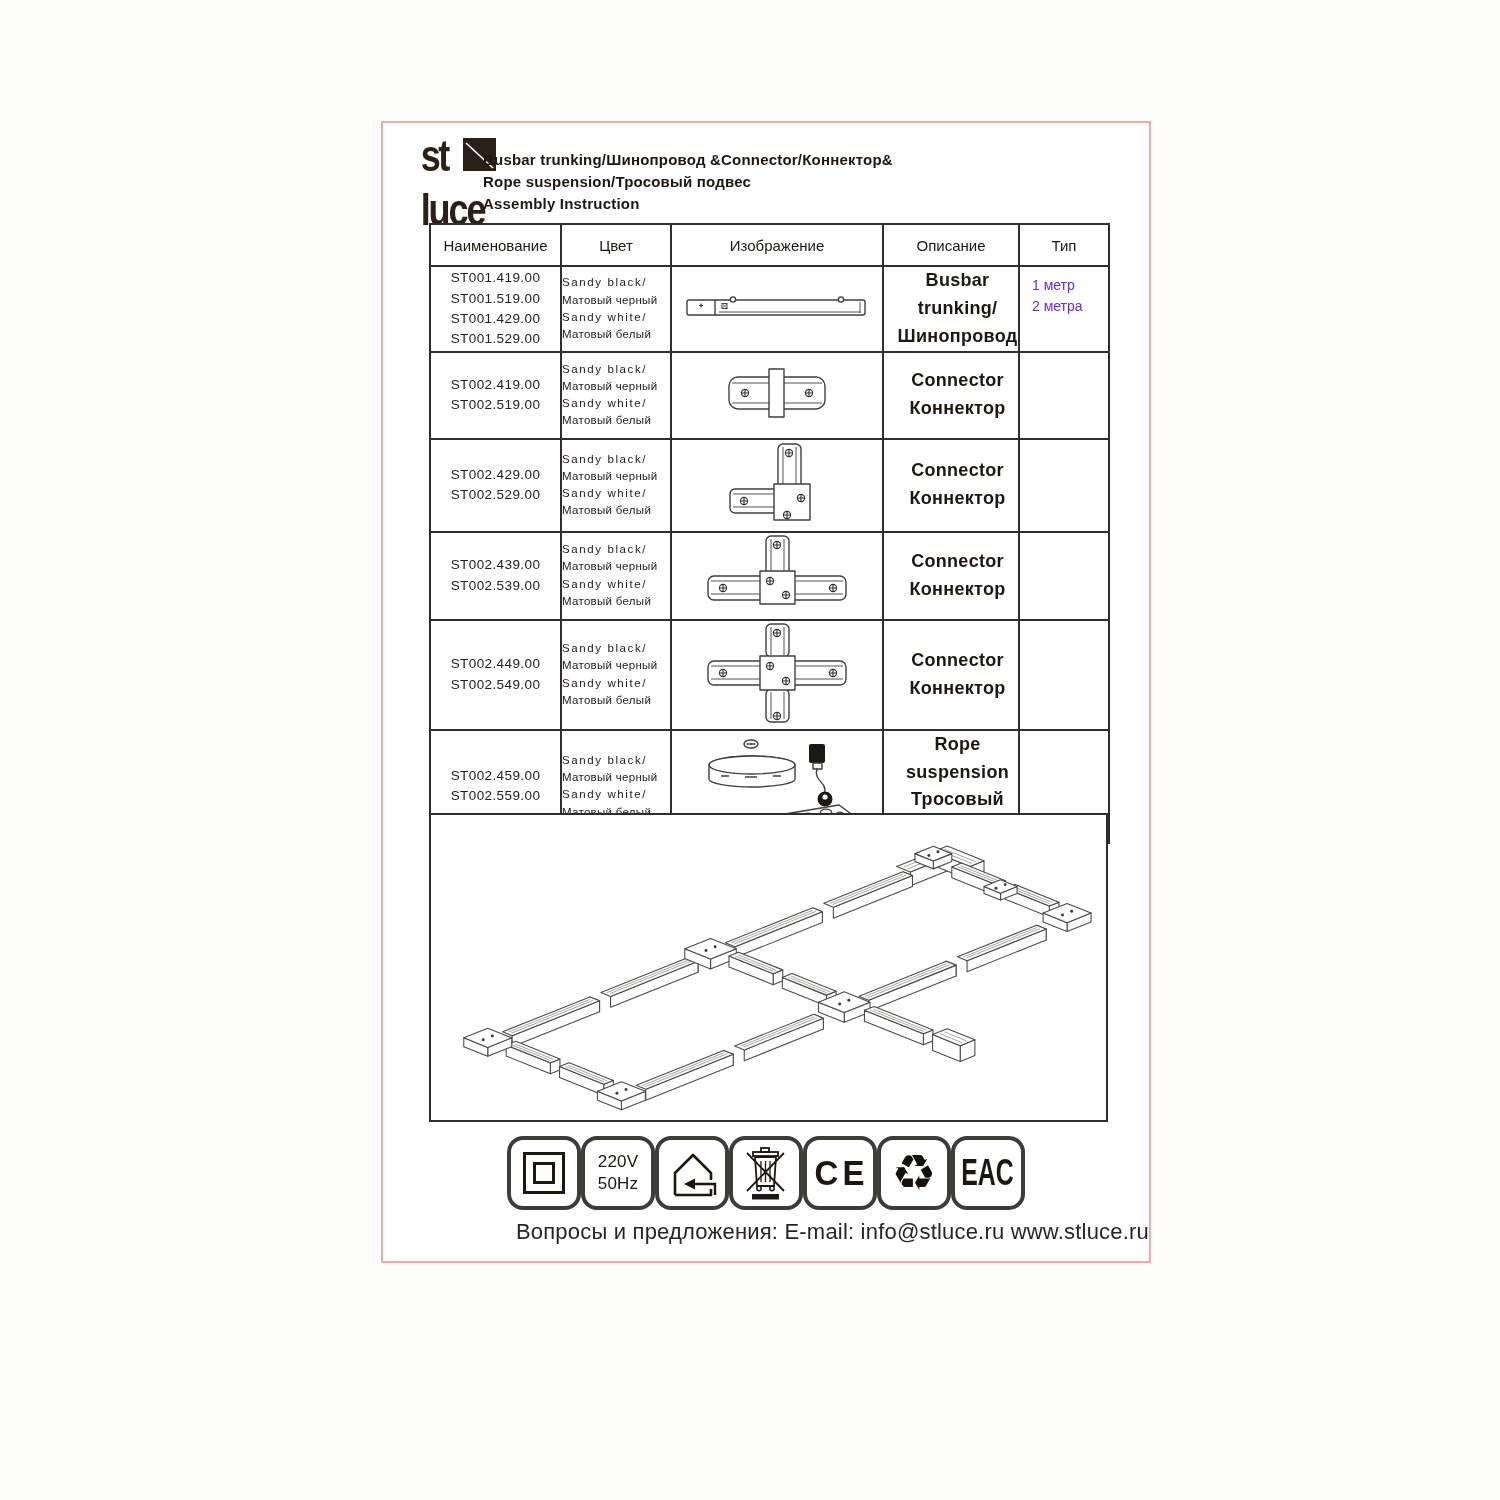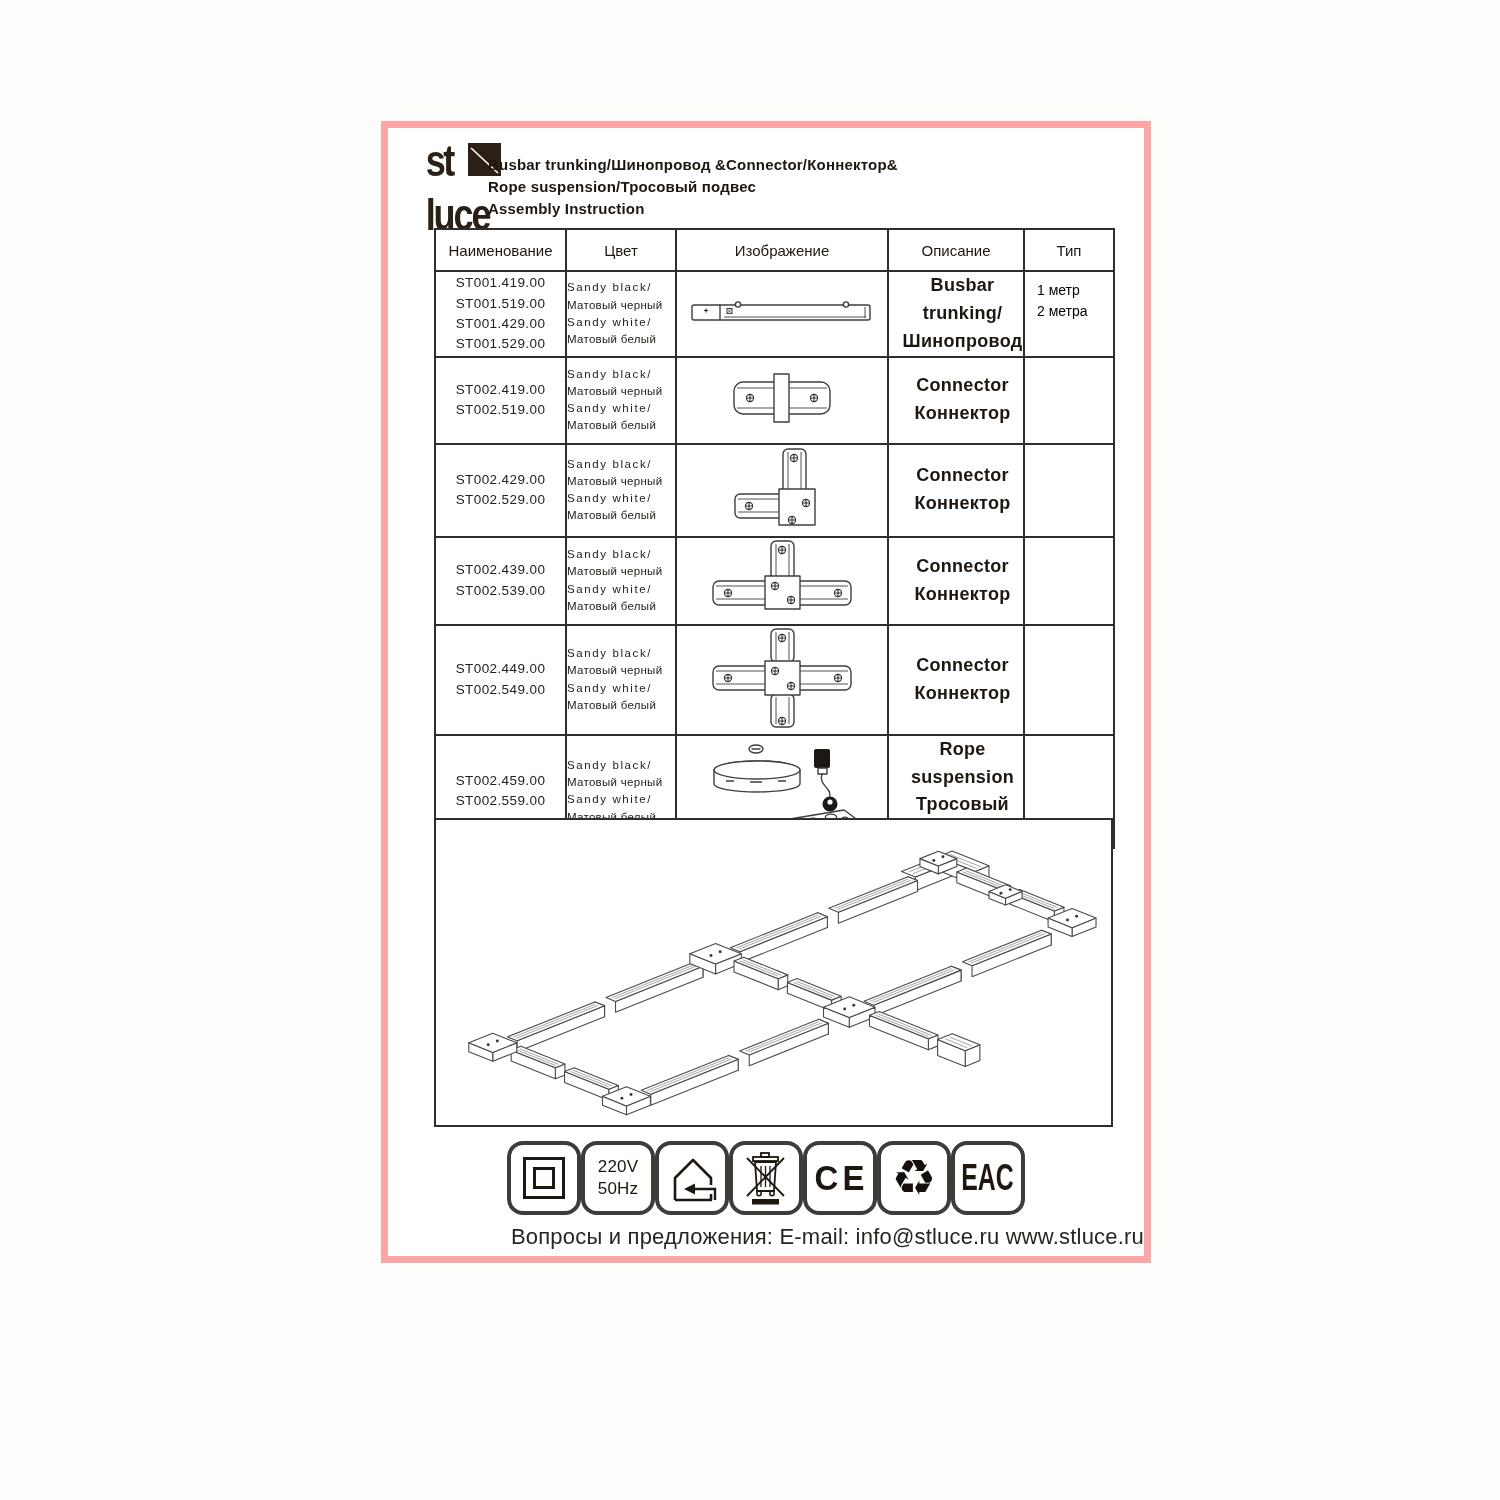--- a/index.html
+++ b/index.html
@@ -1,19 +1,19 @@
 <!DOCTYPE html>
 <html><head>
 <meta charset="utf-8">
 <style>
   html,body{margin:0;padding:0;background:#fff;}
   .canvas{position:relative;width:1500px;height:1500px;background:#fdfdfc;overflow:hidden;
           font-family:"Liberation Sans",sans-serif;color:#221a12;}
   .page{position:absolute;left:381px;top:121px;width:770px;height:1142px;background:#fff;
-        border:7px solid #fca5a5;box-sizing:border-box;}
+        border:2px solid #fca5a5;box-sizing:border-box;}
 
   
   .logo{position:absolute;left:36px;top:12px;width:90px;height:100px;}
 
   
   .title{position:absolute;left:100px;right:22px;top:26px;text-align:left;
          font-size:15px;font-weight:700;line-height:1.45;letter-spacing:.2px;color:#1e1710;}
 
   
   .main-table{position:absolute;left:46px;top:100px;width:679px;border-collapse:collapse;table-layout:fixed;}
@@ -27,21 +27,21 @@
   tbody tr:nth-child(6){height:103px}
   td.codes{font-size:13.5px;letter-spacing:.4px;white-space:pre-line;line-height:1.5;
            text-align:center;vertical-align:middle;color:#26201a;}
   td.color{font-size:11.5px;line-height:1.5;vertical-align:middle;color:#26201a;}
   td.color .en{display:block;letter-spacing:1.6px;}
   td.color .ru{display:block;letter-spacing:.3px;}
   td.img{text-align:center;vertical-align:middle;}
   td.desc{font-size:18px;font-weight:700;white-space:pre-line;line-height:1.55;
           text-align:center;padding-left:13px;vertical-align:middle;letter-spacing:.3px;color:#1e1710;}
   td.typ{font-size:14px;font-weight:400;white-space:pre-line;line-height:1.5;
-         text-align:left;padding:8px 0 0 12px;vertical-align:top;color:#000000;}
+         text-align:left;padding:8px 0 0 12px;vertical-align:top;color:#6d28d9;}
 
   
   .diagram-box{position:absolute;left:46px;top:690px;width:679px;height:309px;
                border:2px solid #2e2e2a;box-sizing:border-box;background:#fff;}
   .diagram-box svg{display:block;width:100%;height:100%;}
 
   
   .badges{position:absolute;left:0;right:0;top:1013px;display:flex;justify-content:center;}
   .badge{width:74px;height:74px;border:4px solid #3c3c38;border-radius:16px;box-sizing:border-box;
          display:flex;align-items:center;justify-content:center;position:relative;

